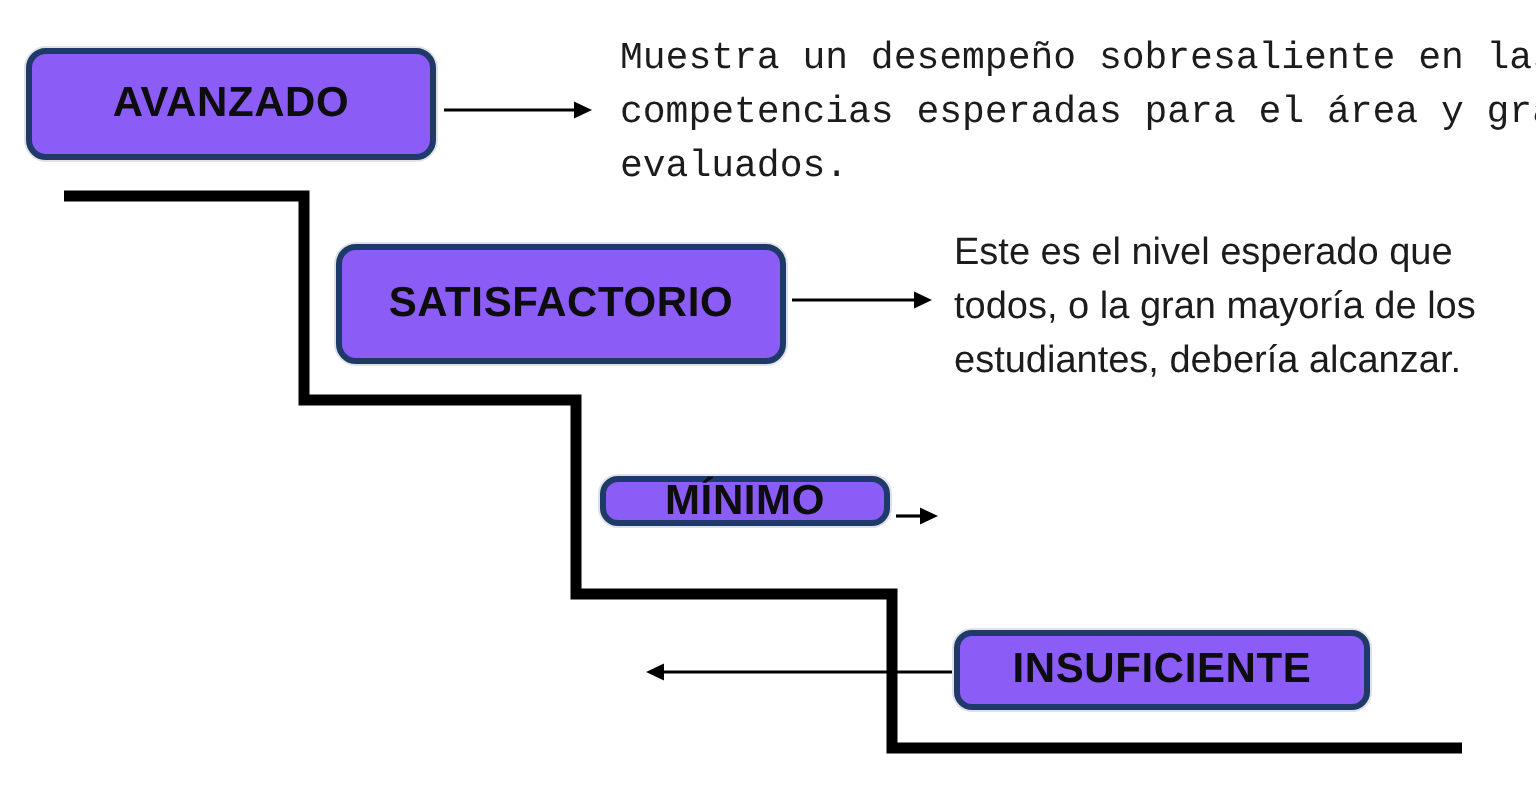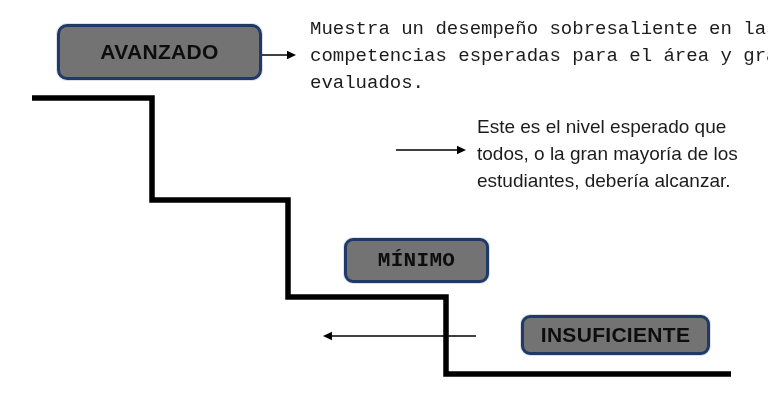--- a/index.html
+++ b/index.html
@@ -35,38 +35,37 @@
   }
   .arrow-head {
     fill: var(--stair-line, #000000);
     stroke: none;
   }
   .level-box {
     position: absolute;
     box-sizing: border-box;
     border: 3px solid var(--box-border, #1f3a68);
     border-radius: 10px;
-    background: #737373;
+    background: #8b5cf6;
     display: flex;
     align-items: center;
     justify-content: center;
     box-shadow: 0 0 0 1px rgba(31,58,104,0.15);
-    margin-left: 44px;
   }
   .level-label {
     font-weight: 700;
     font-size: 21px;
     letter-spacing: 0.3px;
     color: #0d0d0d;
     white-space: nowrap;
   }
   .box-avanzado      { left: 13px;  top: 24px;  width: 205px; height: 56px; }
   .box-satisfactorio { left: 168px; top: 122px; width: 225px; height: 60px; }
-  .box-minimo        { left: 300px; top: 238px; width: 145px; height: 45px; border-radius: 9px; font-family: Liberation Mono, monospace; }
-  .box-insuficiente  { left: 477px; top: 315px; width: 189px; height: 40px; border-radius: 9px; }
+  .box-minimo        { left: 300px; top: 238px; width: 145px; height: 25px; border-radius: 9px; }
+  .box-insuficiente  { left: 477px; top: 315px; width: 208px; height: 40px; border-radius: 9px; }
   .desc {
     position: absolute;
     font-size: 19px;
     line-height: 27px;
     color: var(--text, #1c1c1c);
     white-space: pre;
   }
   .desc-avanzado      { left: 310px; top: 16px; font-family: Liberation Mono, monospace;  }
   .desc-satisfactorio { left: 477px; top: 113px; }
   .desc-minimo        { left: 481px; top: 219px; }
@@ -99,20 +98,23 @@
     <g>
       <line class="arrow-line" x1="476" y1="336" x2="331" y2="336"></line>
       <polygon class="arrow-head" points="323,336 332,331.8 332,340.2"></polygon>
     </g>
   </svg>
 
   <div class="level-box box-avanzado">
     <span class="level-label">AVANZADO</span>
   </div>
 
+  <div class="level-box box-satisfactorio">
+    <span class="level-label">SATISFACTORIO</span>
+  </div>
 
   <div class="level-box box-minimo">
     <span class="level-label">MÍNIMO</span>
   </div>
 
   <div class="level-box box-insuficiente">
     <span class="level-label">INSUFICIENTE</span>
   </div>
 
   <div class="desc desc-avanzado">Muestra un desempeño sobresaliente en las

